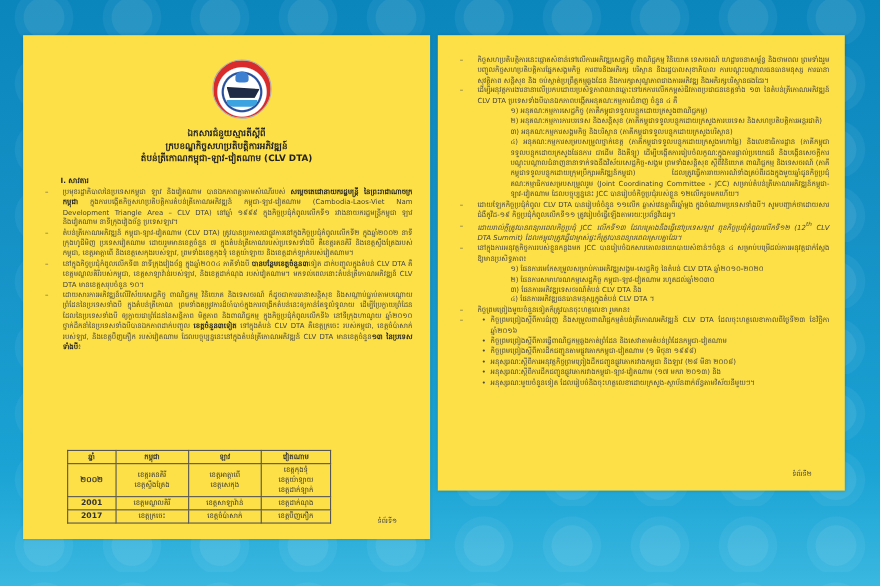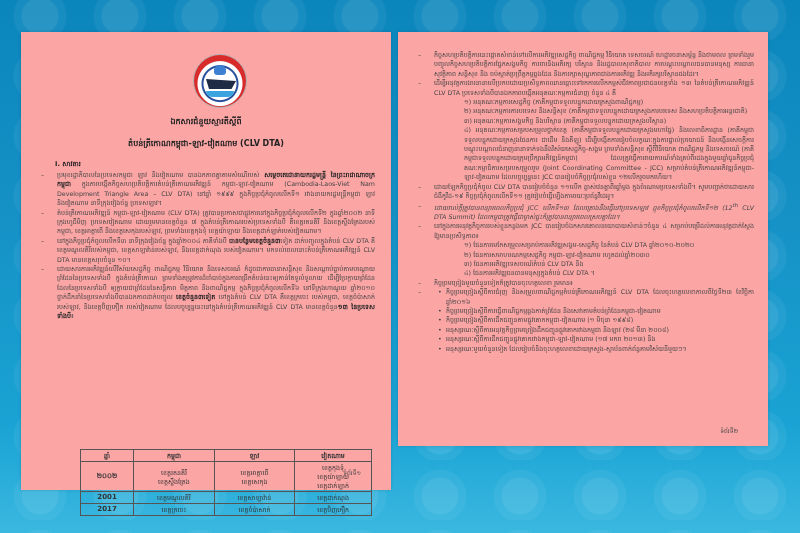--- a/index.html
+++ b/index.html
@@ -10,21 +10,21 @@
   }
   .pattern {
     position:absolute; inset:0; pointer-events:none;
     background-image:
       radial-gradient(circle at 50% 60%, rgba(255,255,255,0.07) 0 18px, transparent 19px),
       radial-gradient(circle at 50% 60%, rgba(255,255,255,0.05) 0 26px, transparent 27px);
     background-size: 80px 60px;
     background-position: 0 -20px;
   }
   .page {
-    position:absolute; top:32px; background:#fca5a5;
+    position:absolute; top:32px; background:#fde047;
     box-shadow: 0 0 3px rgba(0,0,0,0.15);
     color:#333;
   }
   .page.p1 { left:21px; width:370px; height:458px; }
   .page.p2 { left:398px; width:370px; height:414px; }
   .logo {
     position:absolute; left:172px; top:22px; width:52px; height:52px; border-radius:50%;
     background: radial-gradient(circle at 50% 55%, #ffffff 0 16px, #2a4f9b 17px 18px, #ffffff 19px 22px, #d92b2b 23px 26px);
     border:1px solid #b0b0b0;
   }
@@ -42,22 +42,22 @@
     position:absolute; left:0; right:0; text-align:center; font-size:8px; font-weight:bold; color:#222; line-height:11px;
   }
   .org.l1 { top:84px; } .org.l2 { top:95px; } .org.l3 { top:106px; }
   .text { font-size:6.3px; line-height:9.4px; color:#444; }
   .section-title { position:absolute; left:14px; top:128px; font-size:6.5px; font-weight:bold; color:#222;padding-left:20px; }
   .bullets { position:absolute; left:14px; top:138px; width:340px; margin:0; padding:0; list-style:none; }
   .bullets li { position:relative; padding-left:22px; margin-bottom:0; text-align:justify; }
   .bullets li::before { content:"–"; position:absolute; left:6px; top:0; }
   b { color:#222; }
   table.prov {
-    position:absolute; left:59px; top:377px; width:292px; border-collapse:collapse;
-    font-size:6.3px; color:#333; text-align:center;margin-top:40px;
+    position:absolute; left:40px; top:377px; width:240px; border-collapse:collapse;
+    font-size:6.3px; color:#333; text-align:center;
   }
   table.prov th, table.prov td { border:1px solid #555; padding:1px 2px; line-height:9px; }
   table.prov th { font-weight:bold; }
   table.prov td.yr { font-weight:bold; font-size:7px; }
   .pagenum { position:absolute; font-size:6px; color:#444; }
   .p1 .pagenum { right:30px; bottom:12px; }
   .p2 .pagenum { right:30px; bottom:10px; }
   .p2 .bullets { left:14px; top:18px; width:342px; }
   .sub { padding-left:52px !important; }
   .sub::before { content:"" !important; }
@@ -71,20 +71,21 @@
 
 <div class="pattern"></div>
 
 <div class="page p1">
   <div class="logo">
     <div class="emblem"></div>
     <div class="ship"></div>
     <div class="wave"></div>
   </div>
   <div class="org l1">ឯកសារជំនួយស្មារតីស្ដីពី</div>
+  <div class="org l2">ក្របខណ្ឌកិច្ចសហប្រតិបត្តិការអភិវឌ្ឍន៍</div>
   <div class="org l3">តំបន់ត្រីកោណកម្ពុជា-ឡាវ-វៀតណាម (CLV DTA)</div>
 
   <div class="section-title">I. សាវតារ</div>
 
   <ul class="bullets text">
     <li>
       <span>ប្រមុខរដ្ឋាភិបាលនៃប្រទេសកម្ពុជា ឡាវ និងវៀតណាម បានឯកភាពគ្នាតាមសំណើរបស់ </span><b>សម្ដេចតេជោនាយករដ្ឋមន្ត្រី នៃព្រះរាជាណាចក្រកម្ពុជា</b><span> ក្នុងការបង្កើតកិច្ចសហប្រតិបត្តិការតំបន់ត្រីកោណអភិវឌ្ឍន៍ កម្ពុជា-ឡាវ-វៀតណាម (Cambodia-Laos-Viet Nam Development Triangle Area – CLV DTA) នៅឆ្នាំ ១៩៩៩ ក្នុងកិច្ចប្រជុំកំពូលលើកទី១ រវាងនាយករដ្ឋមន្ត្រីកម្ពុជា ឡាវ និងវៀតណាម នាទីក្រុងវៀងច័ន្ទ ប្រទេសឡាវ។</span>
     </li>
     <li>
       <span>តំបន់ត្រីកោណអភិវឌ្ឍន៍ កម្ពុជា-ឡាវ-វៀតណាម (CLV DTA) ត្រូវបានប្រកាសជាផ្លូវការនៅក្នុងកិច្ចប្រជុំកំពូលលើកទី២ ក្នុងឆ្នាំ២០០២ នាទីក្រុងហូជីមិញ ប្រទេសវៀតណាម ដោយរួមមានខេត្តចំនួន ៧ ក្នុងតំបន់ត្រីកោណរបស់ប្រទេសទាំងបី គឺខេត្តរតនគិរី និងខេត្តស្ទឹងត្រែងរបស់កម្ពុជា, ខេត្តអាត្តាពើ និងខេត្តសេកុងរបស់ឡាវ, ព្រមទាំងខេត្តកុងទុំ ខេត្តយ៉ាឡាយ និងខេត្តដាក់ឡាក់របស់វៀតណាម។</span>

